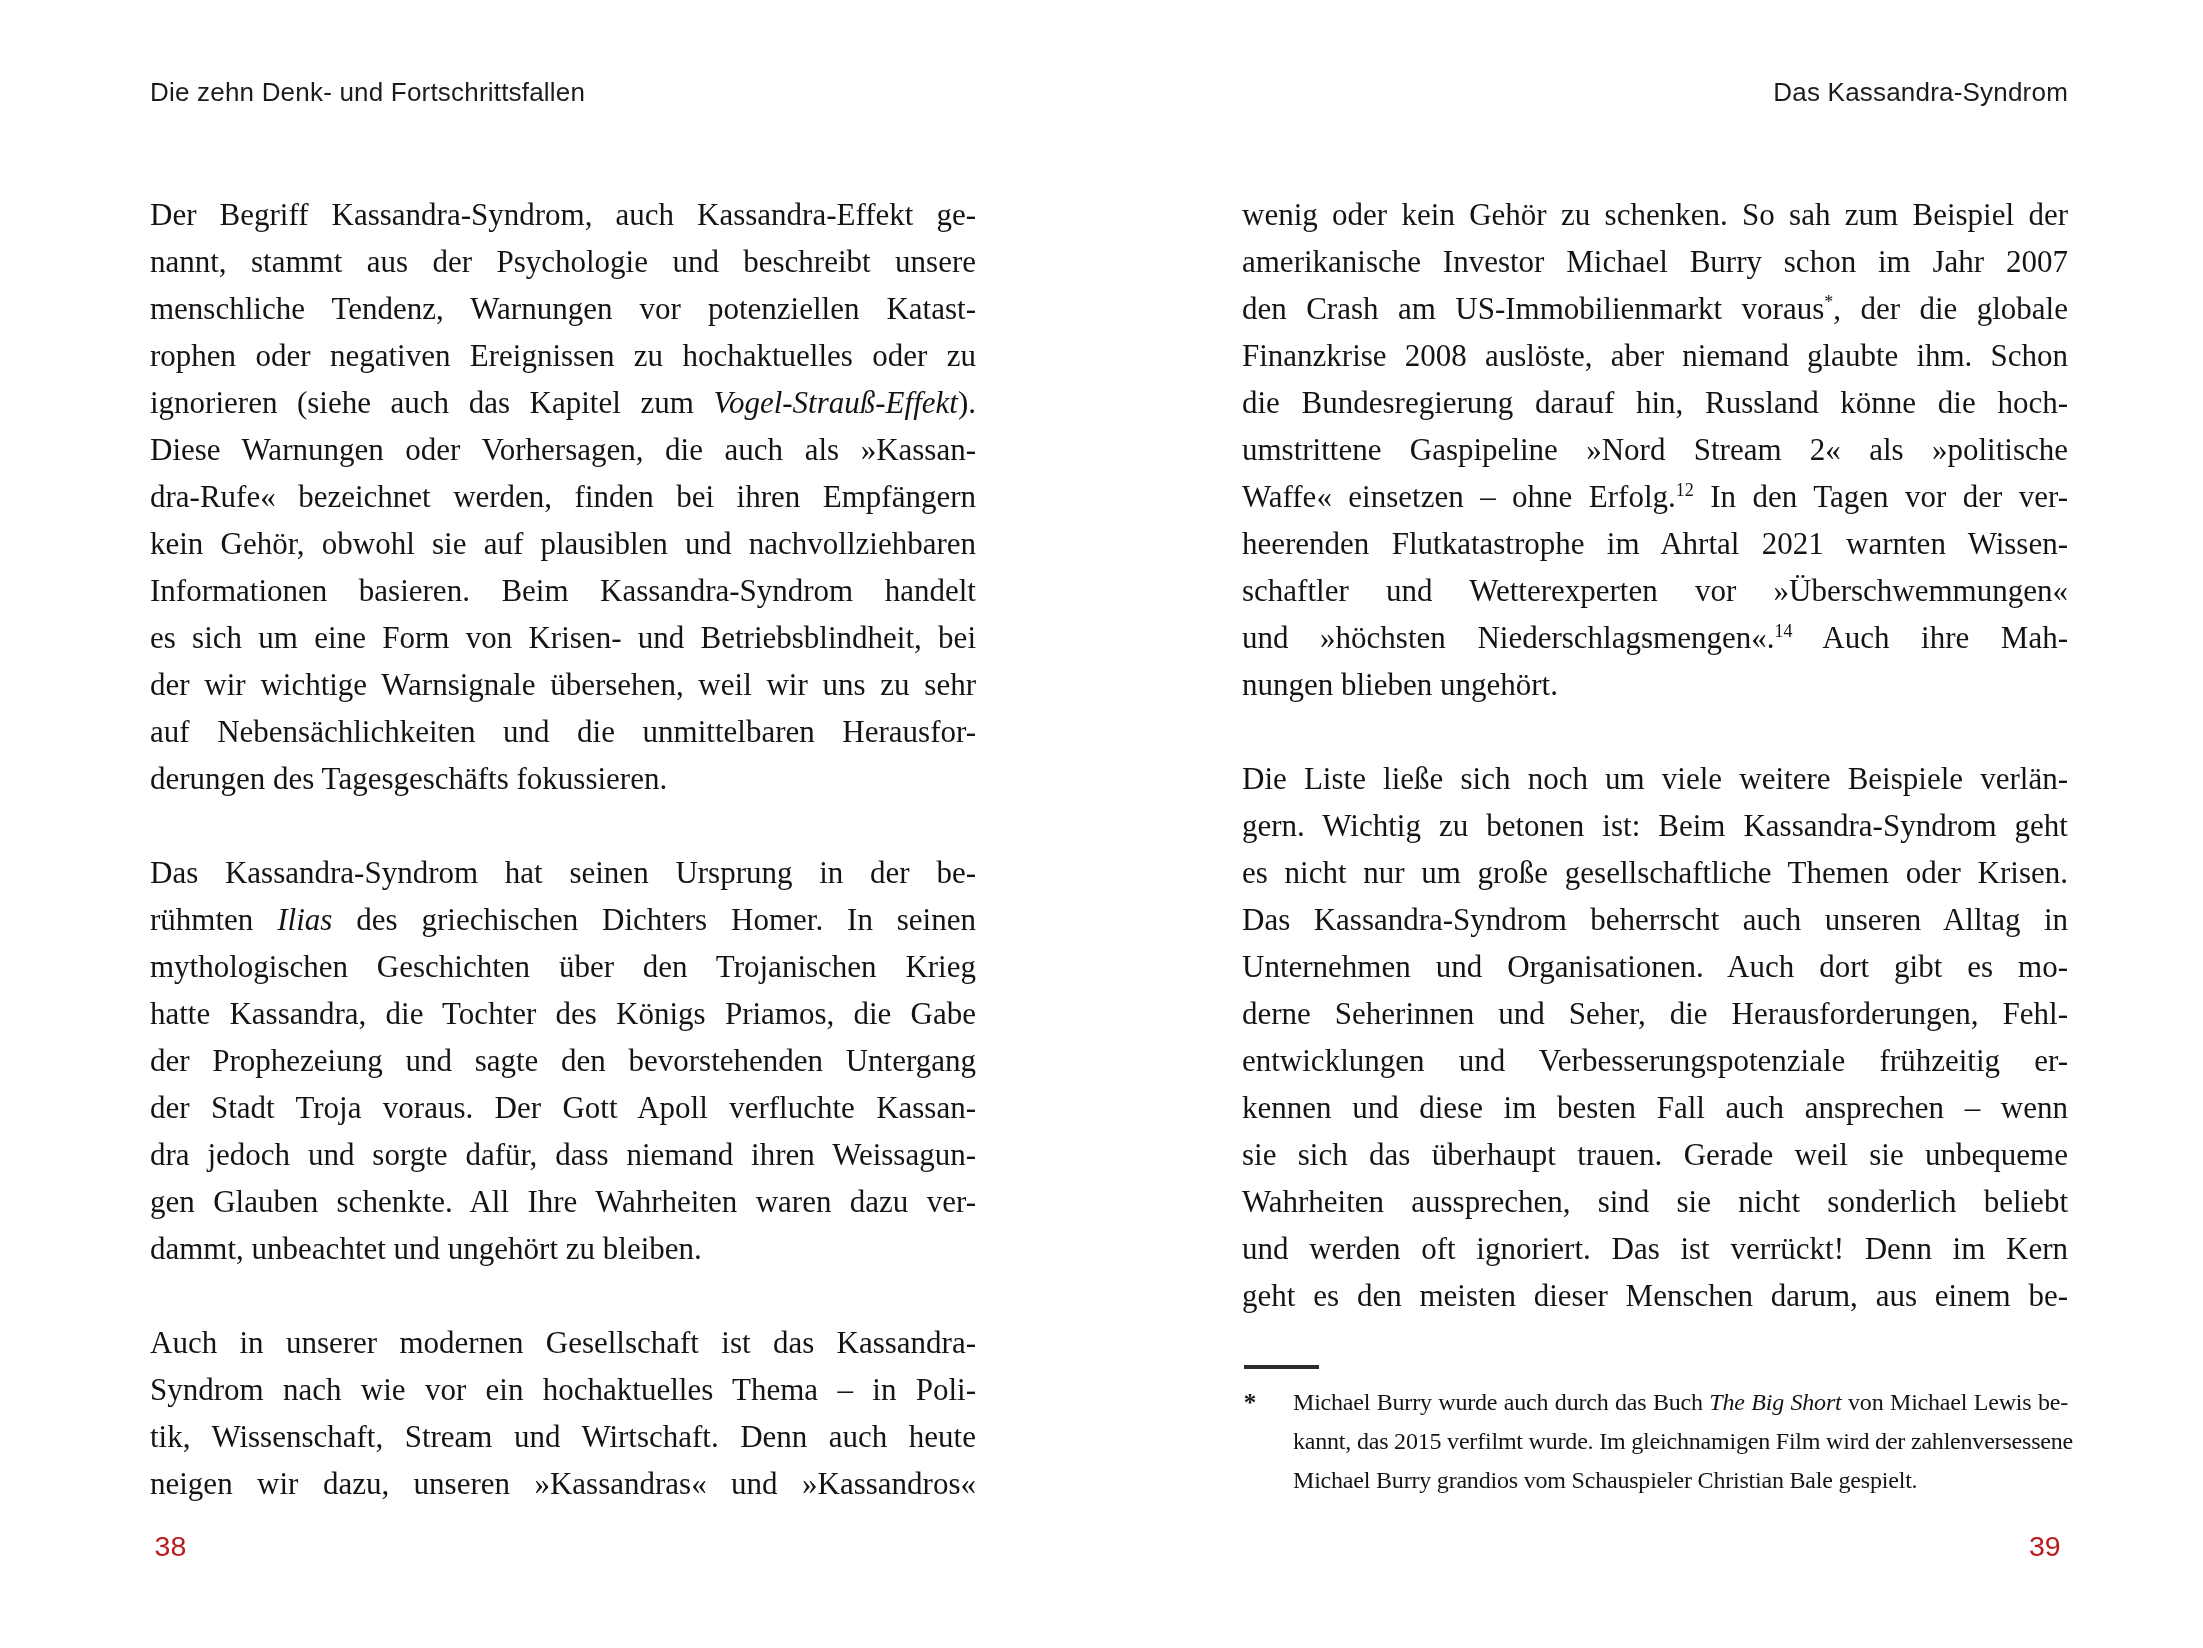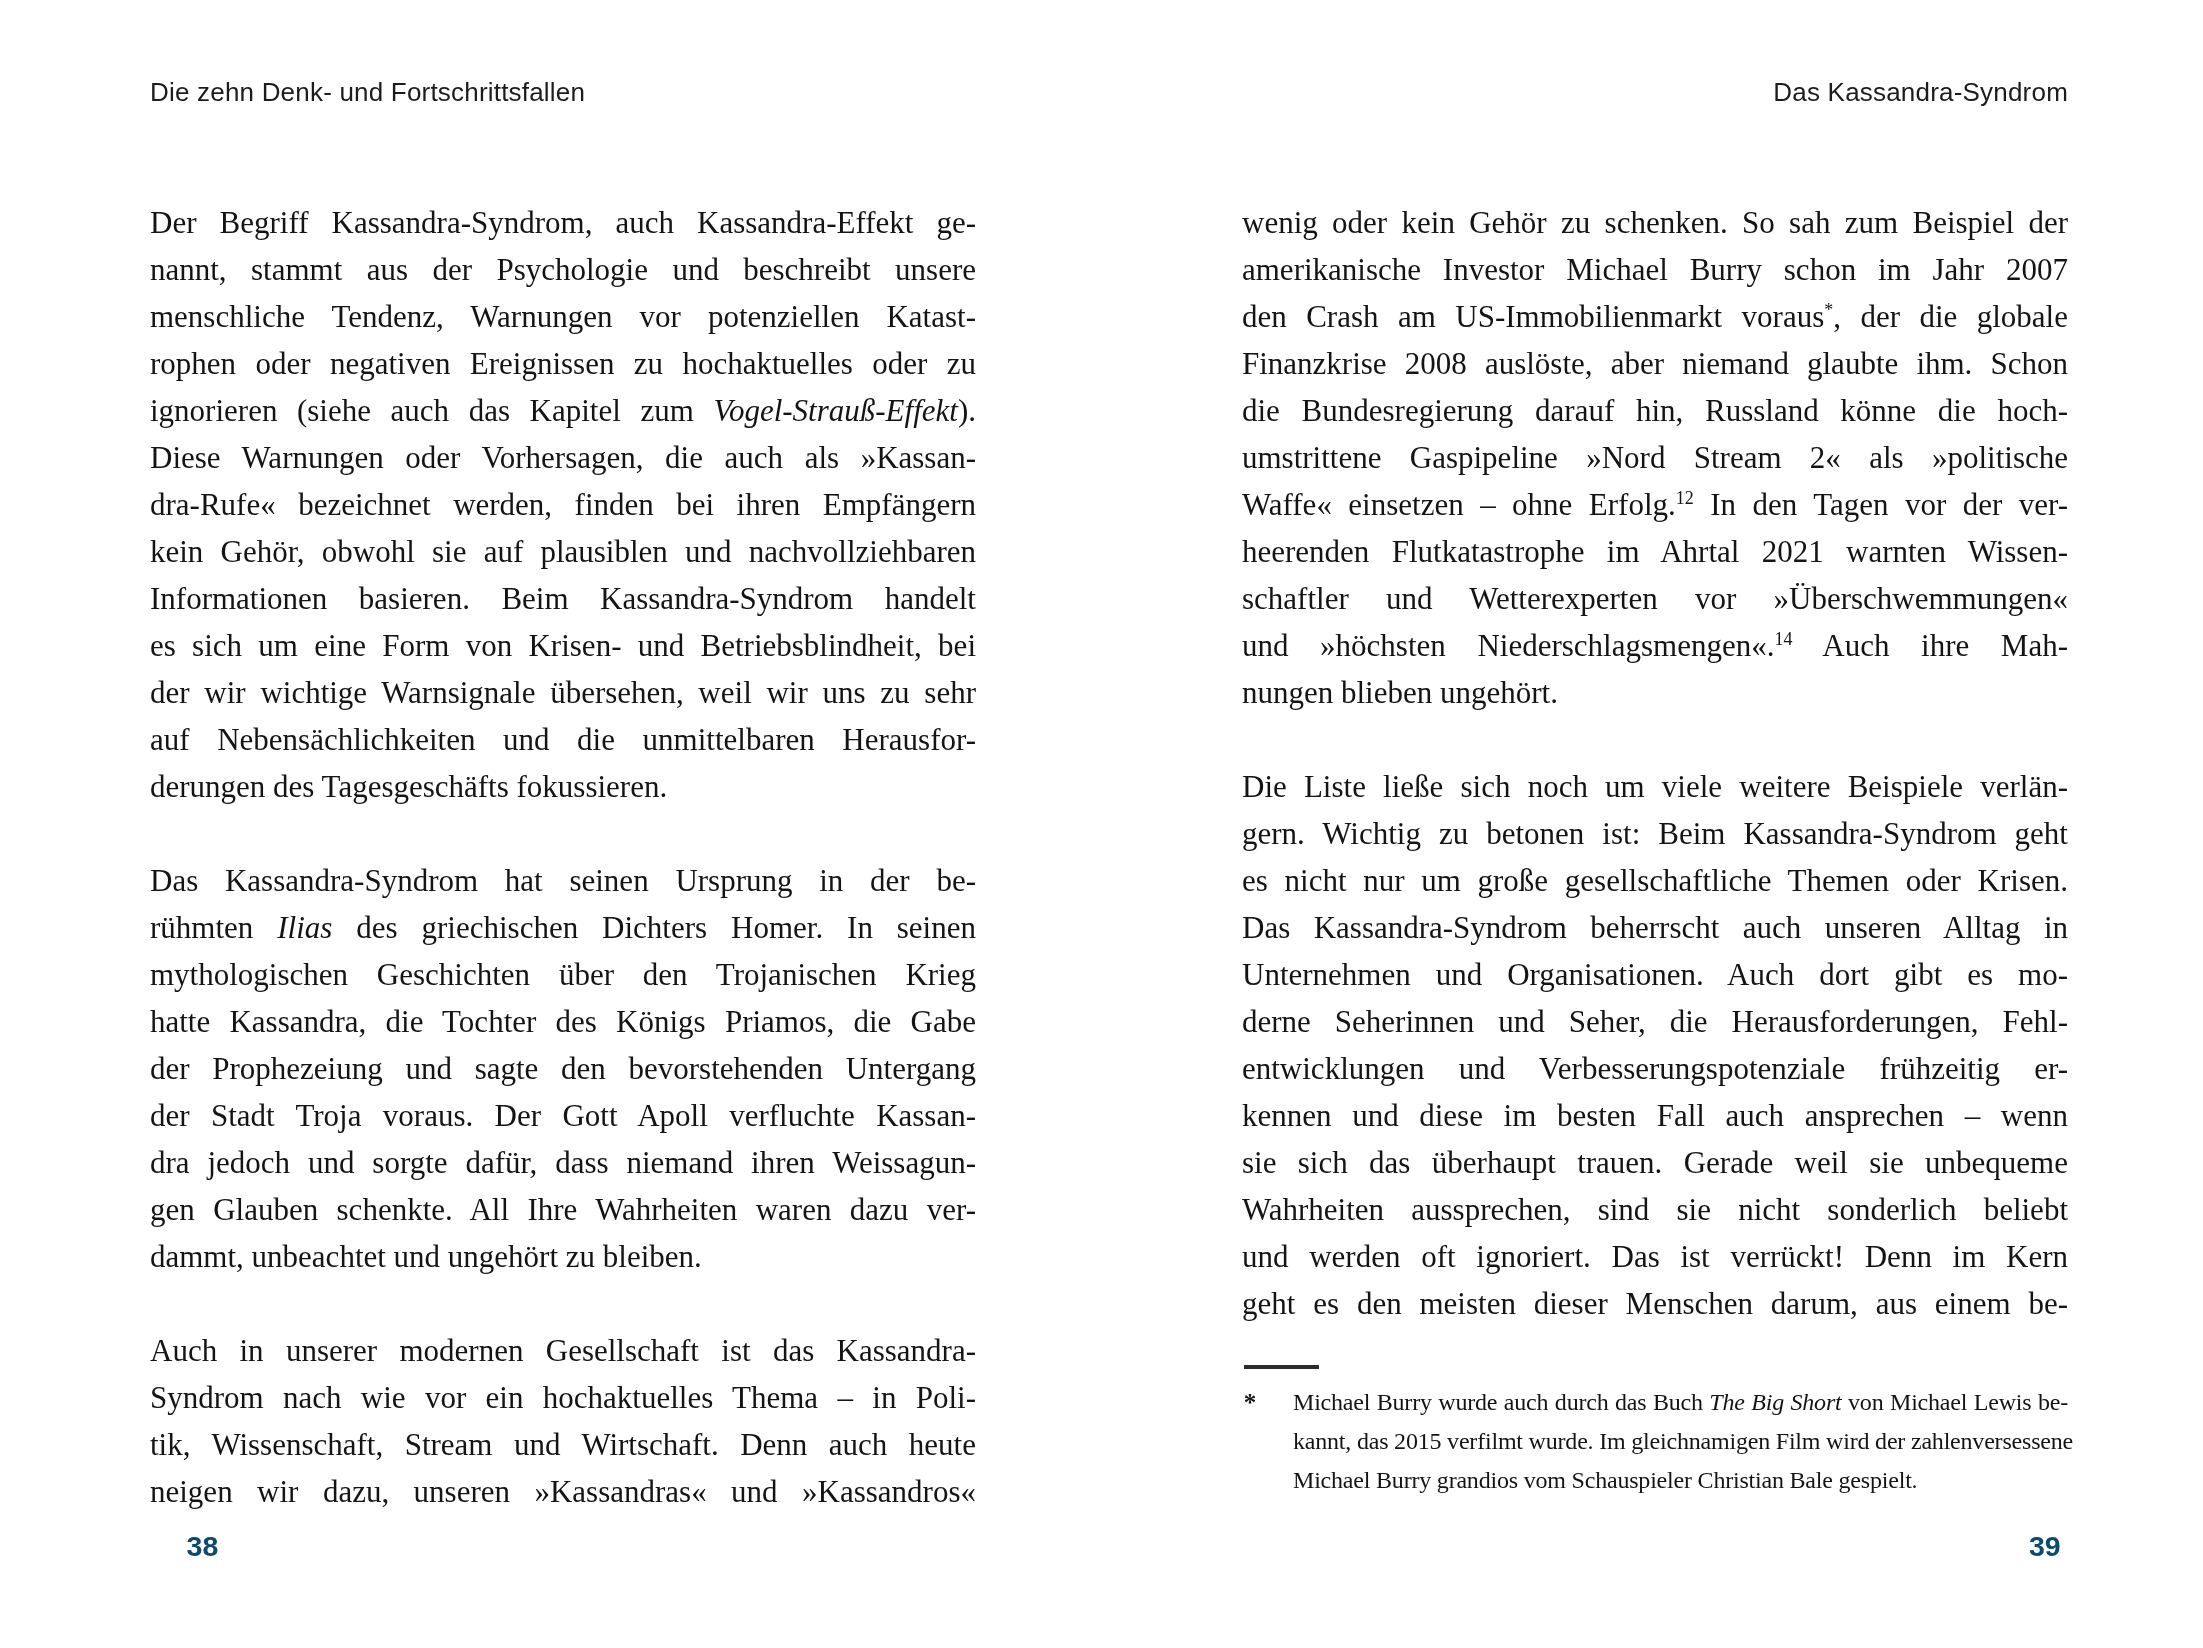--- a/index.html
+++ b/index.html
@@ -10,43 +10,43 @@
   .page{position:absolute;top:0;height:1648px;}
   .page-left{left:150px;width:826px;}
   .page-right{left:1242px;width:826px;}
   .running-head{
     position:absolute;top:77px;left:0;right:0;
     font-family:"Liberation Sans", sans-serif;
     font-size:26px;color:#1c1c1c;letter-spacing:0.2px;
   }
   .running-head.align-right{text-align:right;}
   .body-text{position:absolute;top:191px;left:0;right:0;}
-  .paragraph{margin:8px 0 47px 0;}
+  .paragraph{margin:0 0 47px 0;}
   .line{
     font-size:31px;line-height:47px;height:47px;white-space:nowrap;
     text-align:justify;text-align-last:justify;
   }
   .line.last{text-align-last:left;}
   sup{font-size:0.58em;line-height:0;vertical-align:super;}
   i{font-style:italic;}
   .footnote-section{position:absolute;top:1365px;left:0;right:0;}
   .footnote-rule{width:75px;height:3.7px;background:#2b2b2b;margin:0 0 14.7px 1.8px;}
   .footnote-body{position:relative;padding-left:51px;}
   .footnote-marker{
     position:absolute;left:1.8px;top:0;font-size:25px;line-height:39px;font-weight:bold;
   }
   .fline{
     font-size:24px;line-height:39px;height:39px;white-space:nowrap;
     text-align:justify;text-align-last:justify;letter-spacing:-0.2px;
   }
   .fline.last{text-align-last:left;}
   .page-number{
     position:absolute;top:1530px;
-    font-family:"Liberation Sans", sans-serif;font-weight:bold;
-    font-size:28.5px;color:#0c4a6e;margin-left:32px;
+    font-family:"Liberation Sans", sans-serif;font-weight:normal;
+    font-size:28.5px;color:#b91c1c;
   }
   .page-number.num-left{left:4.6px;}
   .page-number.num-right{right:7.3px;text-align:right;}
 </style>
 </head>
 <body>
 
 <div class="page page-left">
   <div class="running-head">Die zehn Denk- und Fortschrittsfallen</div>
   <div class="body-text" id="left-body">

